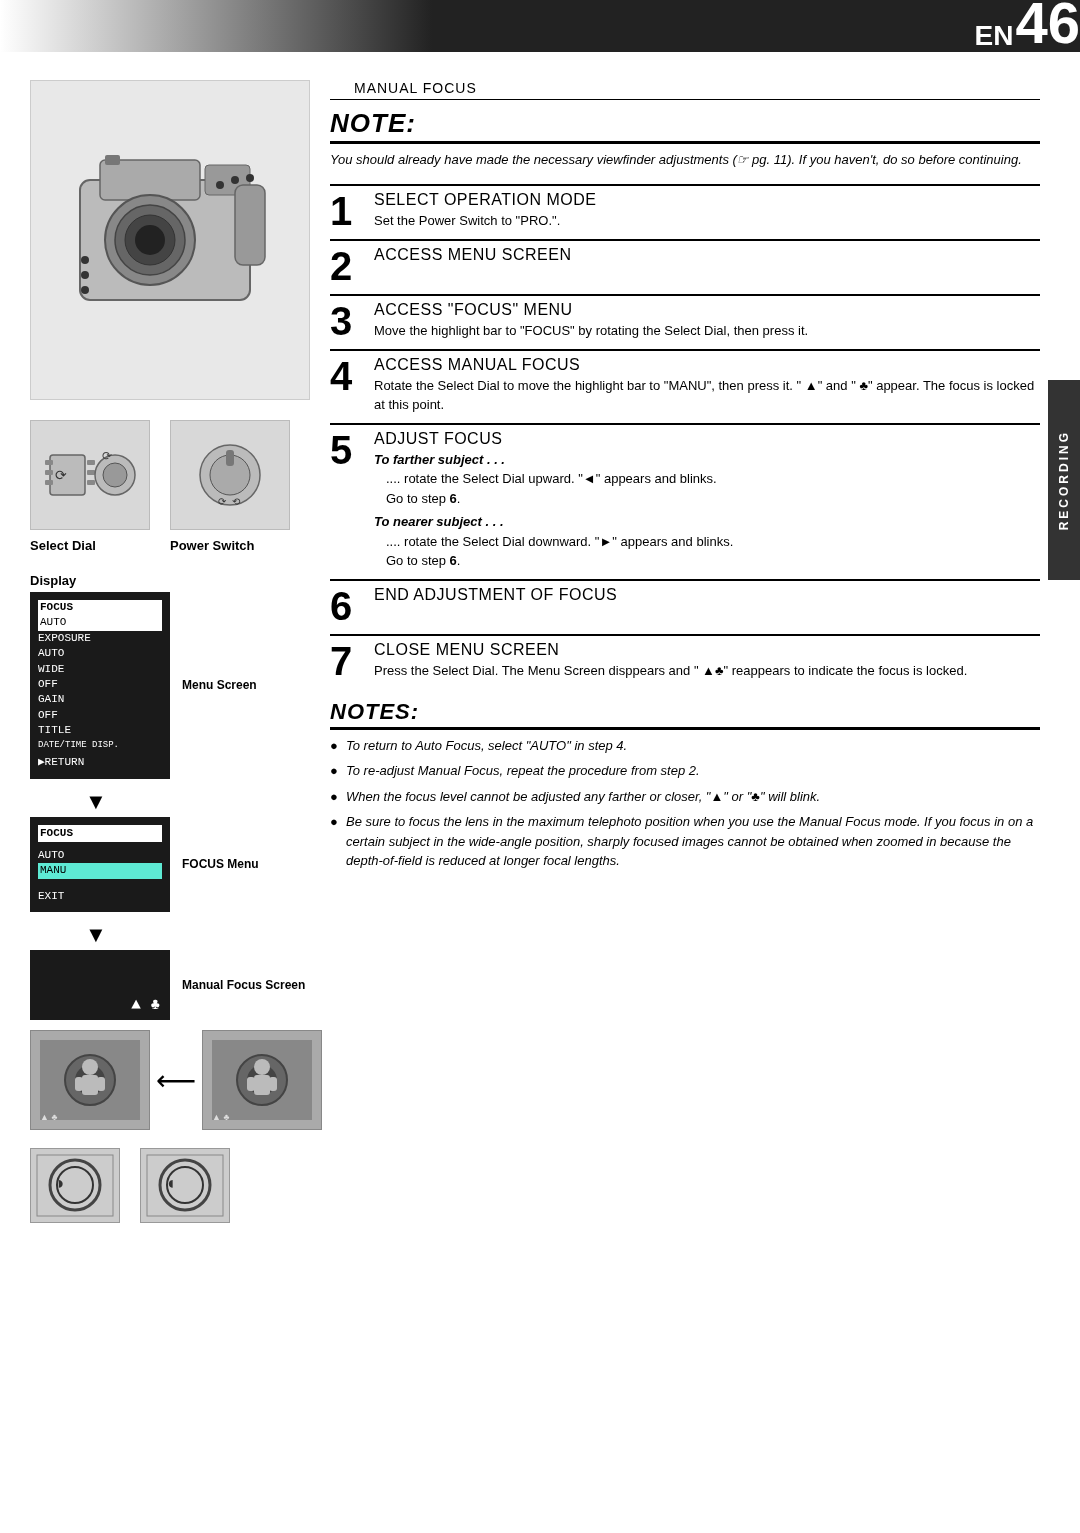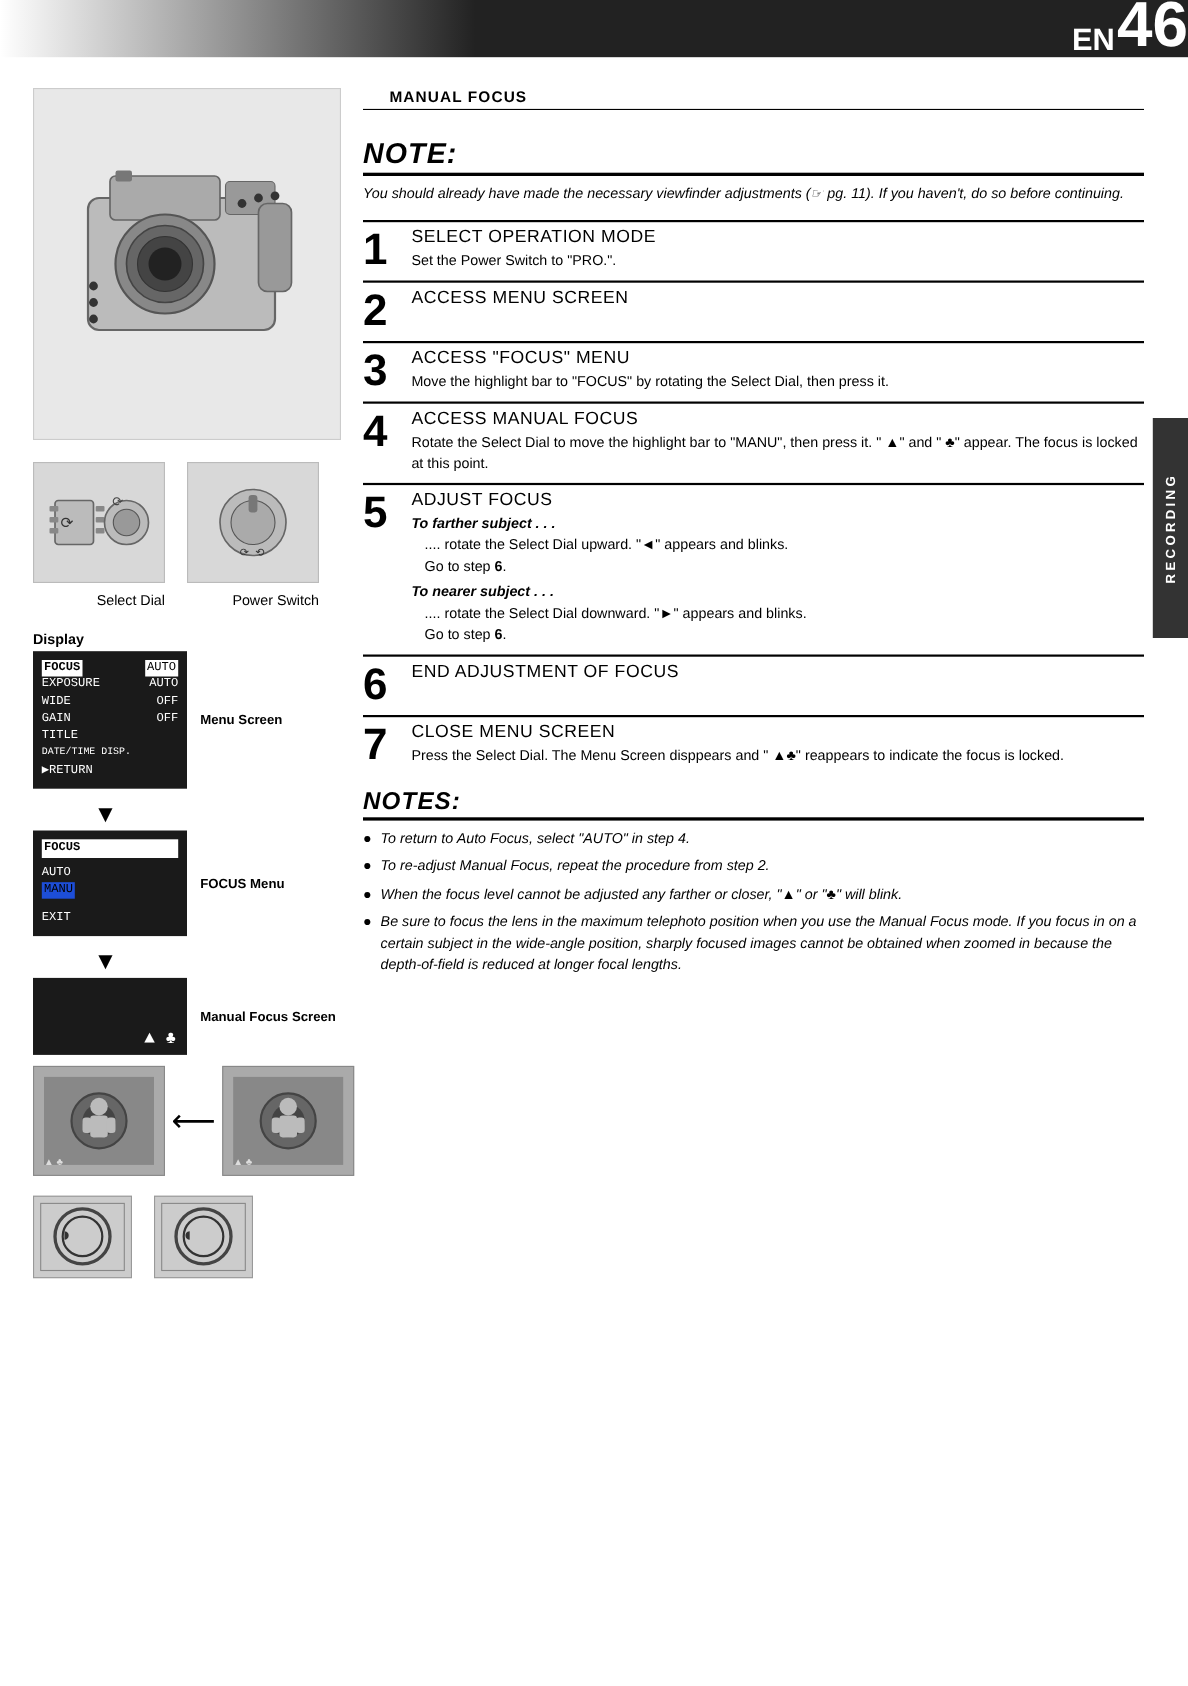--- a/index.html
+++ b/index.html
@@ -102,23 +102,23 @@
       align-items: center;
       justify-content: center;
     }
     .label-row {
       display: flex;
       gap: 20px;
       margin-bottom: 20px;
     }
     .label-item {
       width: 120px;
-      text-align: right;
+      text-align: left;
       font-size: 13px;
-      font-weight: normal;
+      font-weight: bold;
     }
 
     
     .display-label {
       font-size: 13px;
       font-weight: bold;
       margin-bottom: 4px;
       margin-top: 16px;
     }
     .screen-row {
@@ -148,26 +148,27 @@
     .screen-box .highlight {
       background: #fff;
       color: #000;
       display: inline-block;
       padding: 0 2px;
     }
     .screen-box .row {
       display: flex;
       justify-content: space-between;
       line-height: 1.4;
+      flex-direction: column;
     }
     .screen-box .bold-item {
       font-weight: bold;
     }
     .screen-box .manu-highlight {
-      background: #1d4ed8;
+      background: #5eead4;
       color: #000;
       display: inline-block;
       padding: 0 2px;
     }
 
     
     .bottom-illustrations {
       display: flex;
       gap: 10px;
       margin-top: 10px;
@@ -202,26 +203,26 @@
     
     .right-col {
       position: absolute;
       left: 330px;
       top: 80px;
       right: 40px;
     }
 
     .section-title {
       font-size: 14px;
-      font-weight: bold;
+      font-weight: normal;
       letter-spacing: 1px;
       text-transform: uppercase;
       border-bottom: 1px solid #000;
       padding-bottom: 3px;
-      margin-bottom: 24px;
+      margin-bottom: 8px;
       padding-left: 24px;
     }
 
     .note-box {
       margin-bottom: 14px;
     }
     .note-heading {
       font-size: 26px;
       font-weight: 900;
       font-style: italic;

